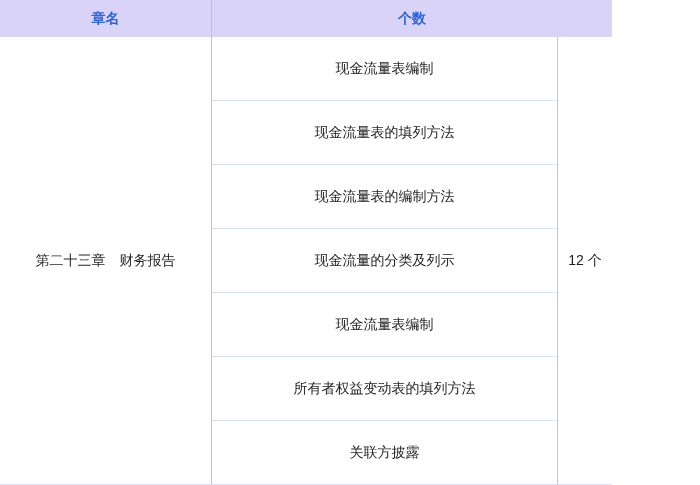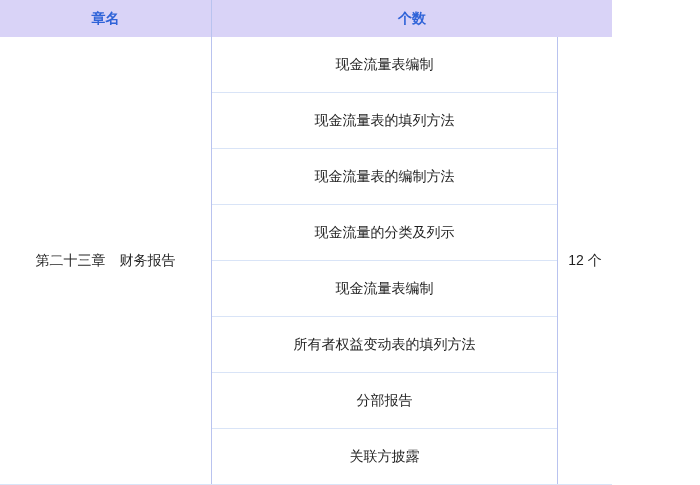--- a/index.html
+++ b/index.html
@@ -77,18 +77,17 @@
   </div>
   <div class="body-row">
     <div class="chapter-cell col1">第二十三章　财务报告</div>
     <div class="topics-col col2" id="topics-col">
         <div class="topic-row">现金流量表编制</div>
         <div class="topic-row">现金流量表的填列方法</div>
         <div class="topic-row">现金流量表的编制方法</div>
         <div class="topic-row">现金流量的分类及列示</div>
         <div class="topic-row">现金流量表编制</div>
         <div class="topic-row">所有者权益变动表的填列方法</div>
-        <div class="topic-row">分部报告</div>
         <div class="topic-row">关联方披露</div>
       </div>
     <div class="count-cell col3">12 个</div>
   </div>
 </div>
 
 </body></html>

